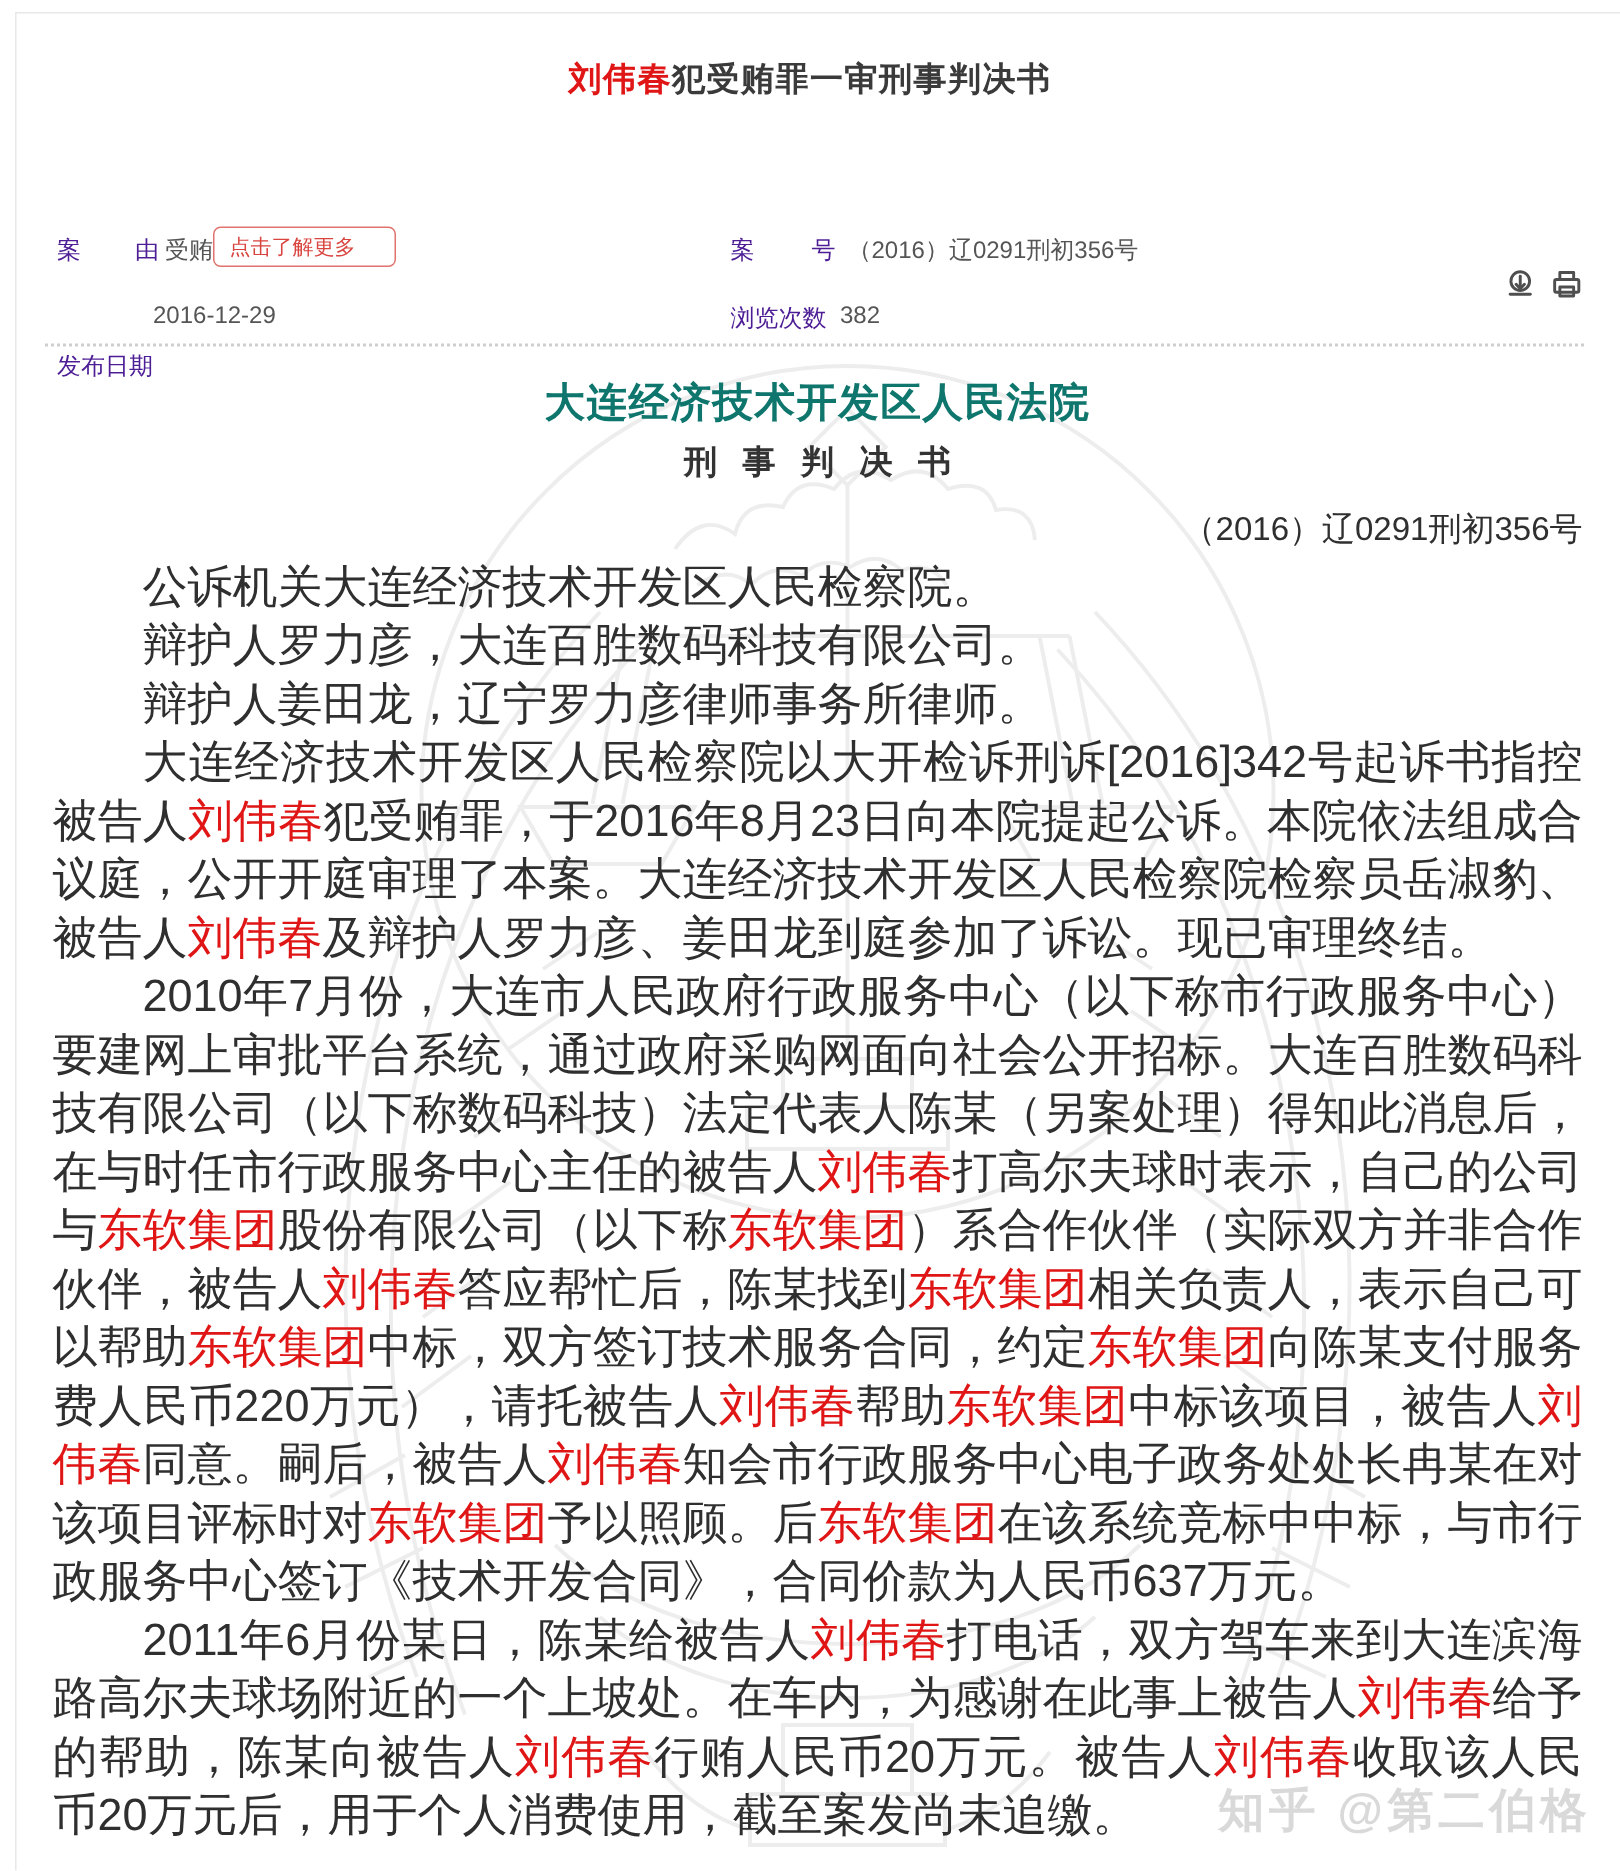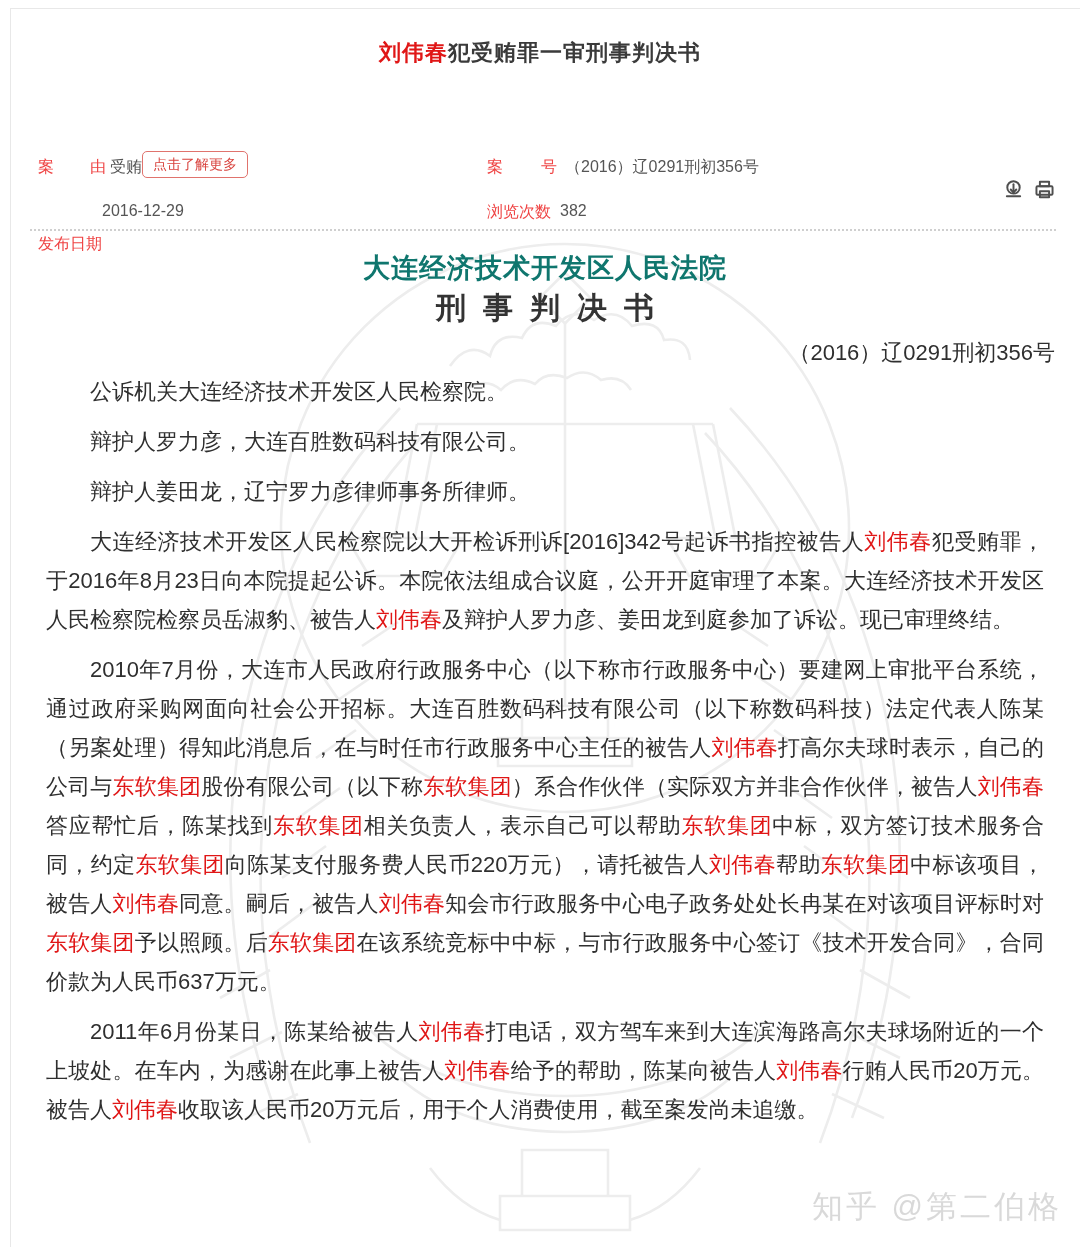--- a/index.html
+++ b/index.html
@@ -24,49 +24,49 @@
   .title{
     position:absolute;top:38px;left:0;width:100%;
     text-align:center;font-size:22px;font-weight:600;color:#3a3a3a;
     z-index:2;letter-spacing:1px;
   }
   .hl{color:#e01616;}
   
   .meta{position:absolute;left:0;top:0;width:1080px;z-index:2;font-size:16px;}
   .meta-row1{position:absolute;left:38px;top:157px;width:1020px;height:26px;}
   .meta-row2{position:absolute;left:38px;top:202px;width:1020px;height:26px;}
-  .mlabel{color:#ef4444;display:inline-block;}
+  .mlabel{color:#4c1d95;display:inline-block;}
   .jlabel{width:68px;text-align:justify;text-align-last:justify;}
   .mvalue{color:#555555;}
   .pos{position:absolute;top:0;}
   .more-btn{
     position:absolute;left:104px;top:-6px;
     font-size:14px;color:#d9443f;border:1px solid #e0736d;border-radius:5px;
-    padding:3px 10px 4px 10px;background:#fff;line-height:18px;white-space:nowrap;
+    padding:3px 26px 4px 10px;background:#fff;line-height:18px;white-space:nowrap;
     cursor:pointer;
   }
   .meta-icons{position:absolute;top:178px;left:1002px;width:60px;height:24px;}
   .meta-icons svg{cursor:pointer;}
   .icon-stroke{stroke:#4f4f4f;fill:none;stroke-width:1.7;stroke-linecap:round;stroke-linejoin:round;}
   .dotted-sep{
     position:absolute;left:30px;top:229px;width:1026px;height:0;
     border-top:2px dotted #cfcfcf;
   }
   
   .doc{position:absolute;left:35px;top:250px;width:1020px;z-index:2;color:#2f2f2f;}
   .court-name{font-size:27px;font-weight:700;text-align:center;line-height:36px;letter-spacing:1px;color:#0f766e;}
-  .doc-type{font-size:30px;font-weight:700;text-align:center;line-height:36px;margin-top:4px;letter-spacing:17px;text-indent:17px;color:#333;}
+  .doc-type{font-size:22px;font-weight:700;text-align:center;line-height:36px;margin-top:4px;letter-spacing:17px;text-indent:17px;color:#333;}
   .doc-caseno{text-align:right;font-size:22px;line-height:30px;margin-top:12px;color:#2f2f2f;}
-  .para{margin:11px;font-size:22px;line-height:39px;text-align:justify;color:#2f2f2f;}
+  .para{margin:0;font-size:30px;line-height:39px;text-align:justify;color:#2f2f2f;}
   .para.indent{text-indent:2em;}
   .para.first{margin-top:4px;}
   
   .zhihu-wm{
     position:absolute;left:812px;top:1186px;z-index:3;
-    font-size:31px;letter-spacing:3px;font-weight:400;white-space:nowrap;
+    font-size:31px;letter-spacing:3px;font-weight:700;white-space:nowrap;
     color:rgba(170,170,170,0.45);
     text-shadow:1px 1px 0 rgba(255,255,255,0.85),-1px -1px 0 rgba(255,255,255,0.85);
     pointer-events:none;
   }
 </style>
 </head>
 <body>
 
 <div class="page-frame"></div>
 

